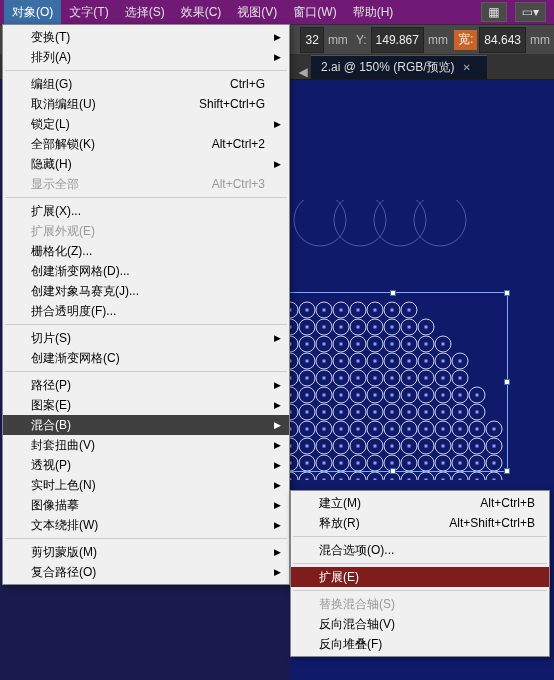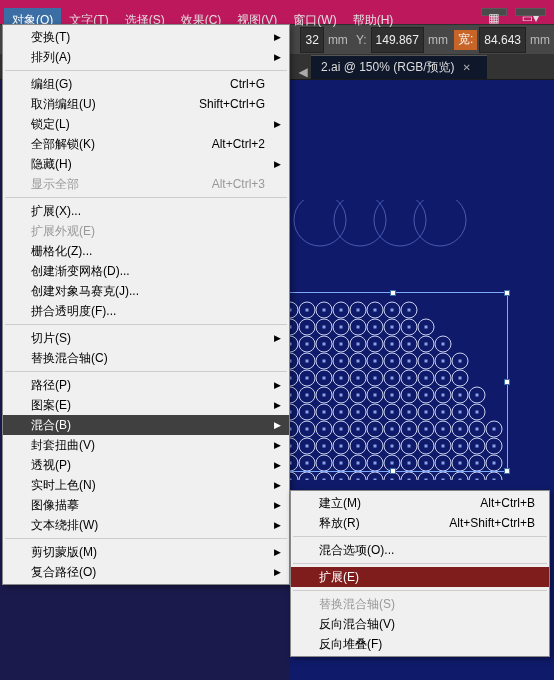--- a/index.html
+++ b/index.html
@@ -1,17 +1,17 @@
 <!DOCTYPE html>
 <html><head>
 <meta charset="utf-8">
 <style>
 *{margin:0;padding:0;box-sizing:border-box;font-family:"Microsoft YaHei",sans-serif;font-size:12px;-webkit-font-smoothing:antialiased}
 body{width:554px;height:680px;background:#1a1a4d;overflow:hidden;position:relative}
-.menubar{height:24px;background:#be185d;display:flex;color:#e0e0e0;padding:8px 4px}
+.menubar{height:24px;background:#701a75;display:flex;align-items:center;color:#e0e0e0;padding:8px 4px}
 .menubar .mi{padding:0 8px;height:24px;display:flex;align-items:center;cursor:default}
 .menubar .mi.active{background:#3a6ea5;color:#fff}
 .menubar .spacer{flex:1}
 .menubar .tbtn{margin:0 4px;padding:2px 6px;border:1px solid #5a5a5a;background:#4a4a4a}
 .toolbar{height:30px;background:#474747;border-top:1px solid #2e2e2e;display:flex;align-items:center;color:#ccc;padding-left:300px;overflow:hidden}
 .toolbar .lbl{color:#bbb;margin:12px 4px}
 .toolbar .inp{background:#2f2f2f;border:1px solid #222;color:#eee;height:20px;width:66px;padding:12px 4px;text-align:right;display:inline-flex;align-items:center;justify-content:flex-end}
 .toolbar .accent{background:#c86428;color:#fff;padding:0 4px;height:20px;display:flex;align-items:center;margin:0 2px}
 .tabbar{height:26px;background:#333;display:flex;align-items:flex-end;padding-left:295px;border-bottom:1px solid #1a1a1a;overflow:hidden}
 .tabbar .arrow{width:16px;color:#aaa;text-align:center}
@@ -577,21 +577,21 @@
     </div>
     <div class="item">
       <span>拼合透明度(F)...</span>
     </div>
     <div class="sep"></div>
     <div class="item">
       <span>切片(S)</span>
       <span class="arr">▶</span>
     </div>
     <div class="item">
-      <span>替换混合轴(C)</span>
+      <span>创建渐变网格(C)</span>
     </div>
     <div class="sep"></div>
     <div class="item">
       <span>路径(P)</span>
       <span class="arr">▶</span>
     </div>
     <div class="item">
       <span>图案(E)</span>
       <span class="arr">▶</span>
     </div>

